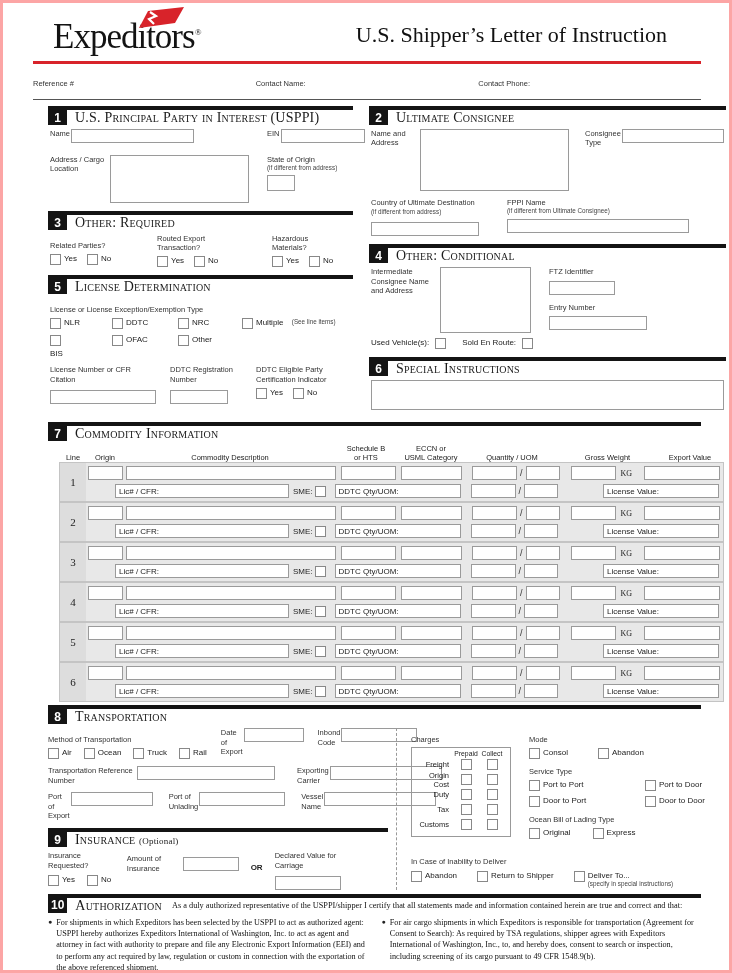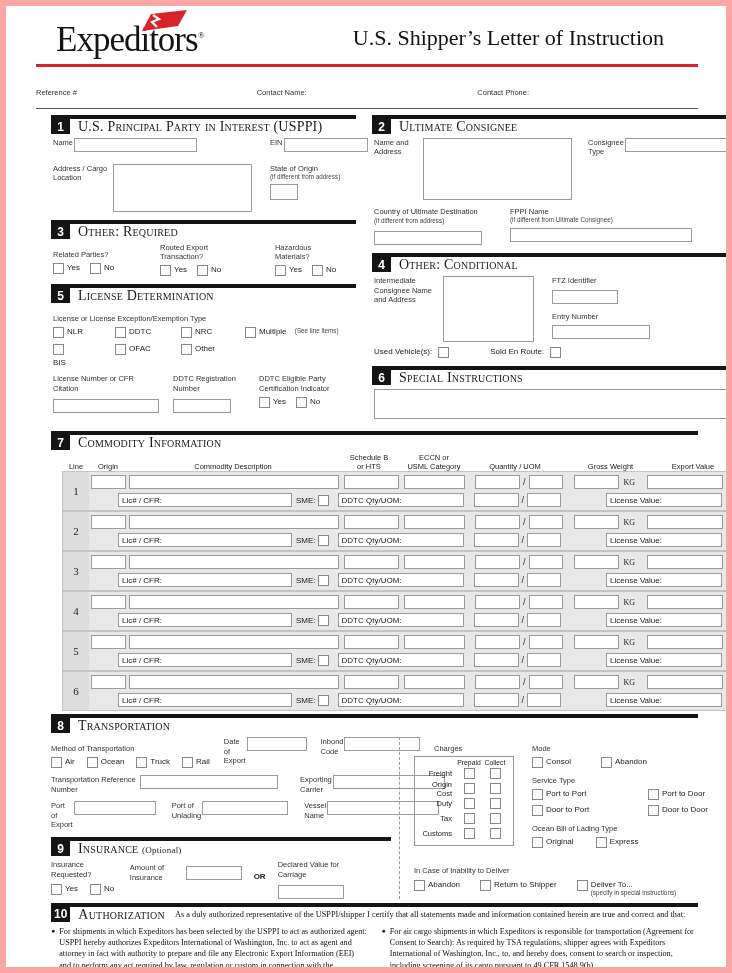--- a/index.html
+++ b/index.html
@@ -1,29 +1,29 @@
 <!DOCTYPE html>
 <html><head>
 <meta charset="utf-8">
 <style>
   * { box-sizing: border-box; margin: 0; padding: 0; }
   html,body { background:#fff; }
   body { width:732px; height:973px; font-family:"Liberation Sans", sans-serif; color:#222; }
-  .page { width:732px; height:973px; padding:10px 28px 8px 30px; border:6px solid #fca5a5; overflow:hidden; position:relative; background:#fff; }
+  .page { width:732px; height:973px; padding:10px 28px 8px 30px; border:3px solid #fca5a5; overflow:hidden; position:relative; background:#fff; }
 
   
   .hdr { display:flex; align-items:flex-end; justify-content:space-between; padding:6px 34px 4px 20px; }
   .logo { font-family:"Liberation Serif", serif; font-size:35px; letter-spacing:-1px; color:#131313; position:relative; line-height:1; }
   .logo .reg { font-size:9px; vertical-align:super; letter-spacing:0; }
   .flag { position:absolute; left:84px; top:-15px; }
   .doc-title { font-family:"Liberation Serif", serif; font-size:22px; color:#111; padding-bottom:6px; }
   .red-rule { height:3px; background:#d8232a; margin:3px 0 7px 0; }
 
   
-  .ref-row { display:flex; margin:14px 0 6px 0; }
+  .ref-row { display:flex; margin:8px 0 6px 0; }
   .uline { flex:1; border-bottom:1px solid #555; padding-bottom:9px; }
   .lbl { font-size:7.5px; color:#333; line-height:1.25; display:inline-block; }
   .lbl-sm { font-size:6.3px; color:#444; line-height:1.2; display:inline-block; }
   .blk { display:block; }
 
   
   .main { margin-left:15px; }
   .sec-head { border-top:4px solid #141414; display:flex; align-items:stretch; }
   .sec-num { background:#141414; color:#fff; font-weight:bold; font-size:12px; min-width:19px; padding:0 3px; height:15px; display:flex; align-items:center; justify-content:center; }
   .sec-title { font-family:"Liberation Serif", serif; font-variant:small-caps; font-size:14px; color:#1b1b1b; padding:0 0 0 8px; letter-spacing:0.2px; }
@@ -298,21 +298,21 @@
                   <span class="lbl">Intermediate Consignee Name and Address</span>
                   <textarea class="inp" style="height: 66px; width: 188px;"></textarea>
                 </div>
               <div style="flex:1;">
                 <span class="lbl blk">FTZ Identifier</span>
                 <input class="inp blk" style="width: 66px; margin-top: 1px;">
                 <span class="lbl blk" style="margin-top:8px;">Entry Number</span>
                 <input class="inp blk" style="width: 98px; margin-top: 1px;">
               </div>
             </div>
-            <div class="optrow" style="gap:41px; margin-top:5px; align-items:center;">
+            <div class="optrow" style="gap:16px; margin-top:5px; align-items:center;">
               <span class="opt" style="gap:6px;">
                   <span>Used Vehicle(s):</span>
                   <span class="cb"></span>
                 </span>
               <span class="opt" style="gap:6px;">
                   <span>Sold En Route:</span>
                   <span class="cb"></span>
                 </span>
             </div>
           </div>
@@ -644,21 +644,21 @@
                 </div>
               <span class="or">OR</span>
               <div><span class="lbl" style="width:62px;">Declared Value for Carriage</span><input class="inp blk" style="width: 66px; margin-top: 1px;"></div>
             </div>
           </div>
         </div>
 
         <div class="s8-right">
           <div class="charges-mode">
             <div>
-              <span class="lbl" style="margin-left:20px;">Charges</span>
+              <span class="lbl" style="margin-left:0;">Charges</span>
               <div class="charges-box">
                 <div class="charge-hdr">
                     <span class="sp"></span>
                     <span class="colh">Prepaid</span>
                     <span class="colh">Collect</span>
                   </div>
                 <div class="charge-row">
                     <span class="clabel">Freight</span>
                     <span class="ccol">
                       <span class="cb"></span>

